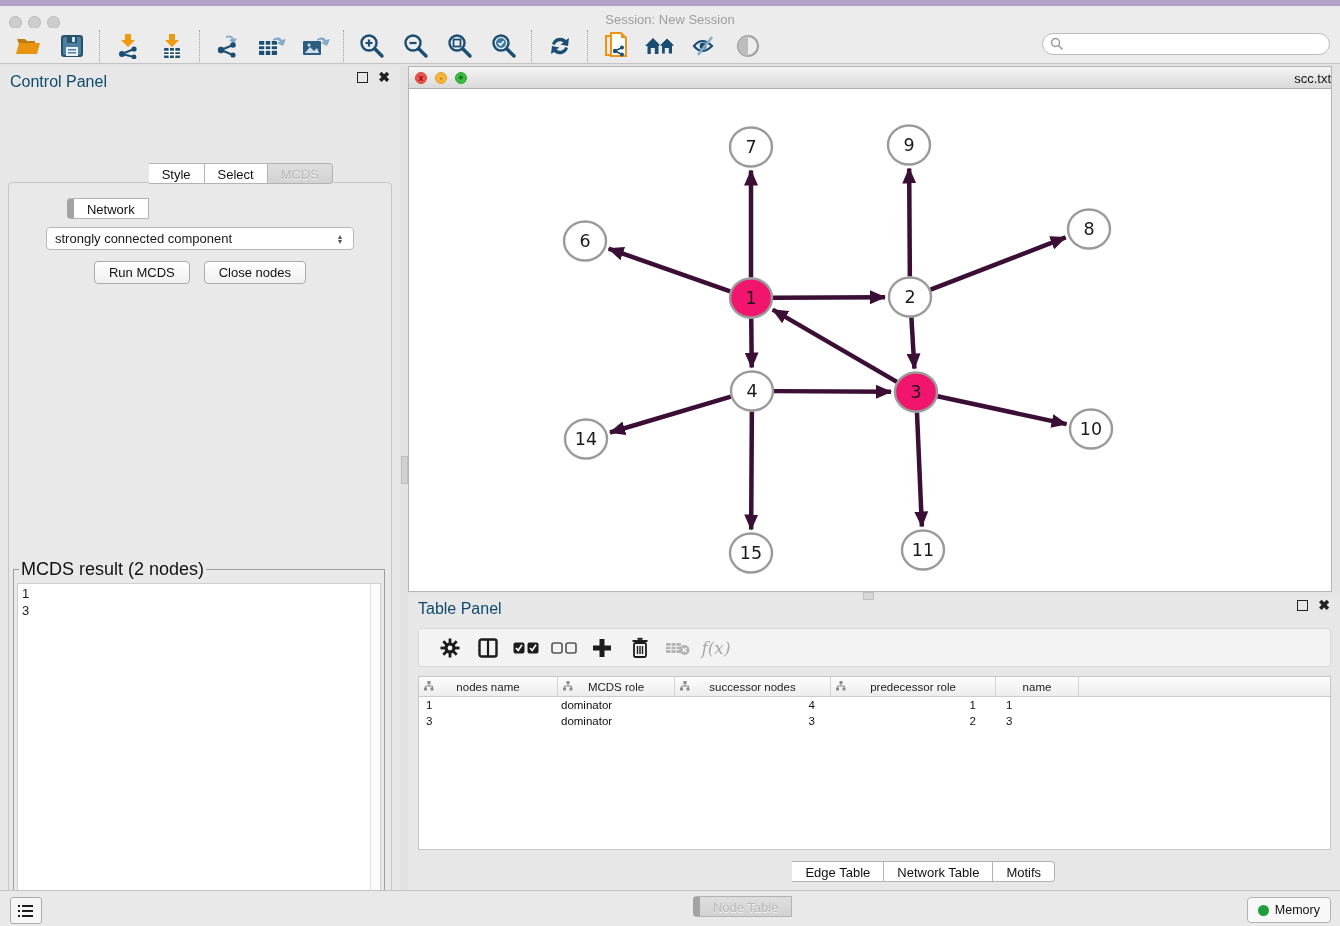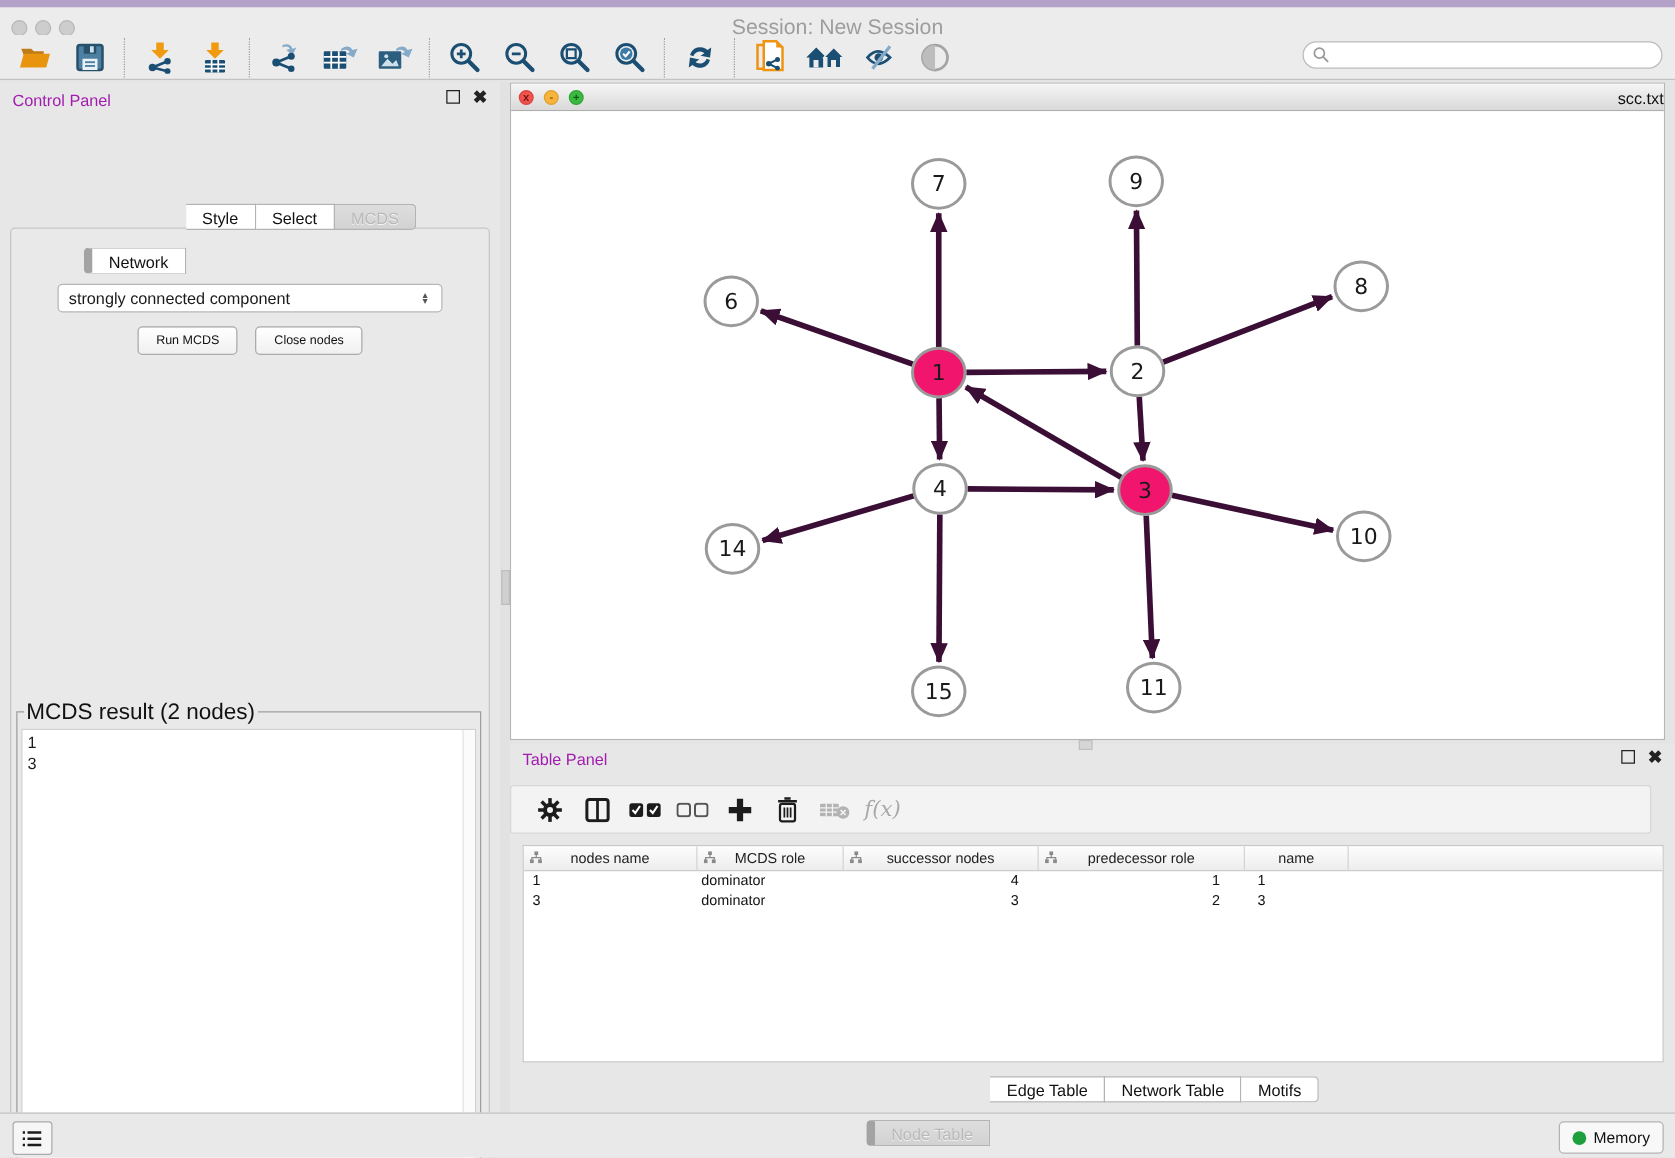--- a/index.html
+++ b/index.html
@@ -8,51 +8,51 @@
     background:#e4e4e4;font-family:"Liberation Sans",sans-serif;color:#1a1a1a;
     -webkit-font-smoothing:antialiased;
   }
   
   .desktop-strip{position:absolute;left:0;top:0;width:1340px;height:6px;background:#b4a1c8;}
   .titlebar{position:absolute;left:0;top:6px;width:1340px;height:22px;background:#ececec;}
   .traffic{position:absolute;top:10px;width:13px;height:13px;border-radius:50%;
     background:#cdcdcd;border:1px solid #b8b8b8;box-sizing:border-box;}
   .t1{left:9px}.t2{left:28px}.t3{left:47px}
   .titlebar-title{position:absolute;left:0;right:0;top:6px;text-align:center;
-    font-size:17px;color:#9d9d9d;}
+    font-size:13px;color:#9d9d9d;}
   .toolbar{position:absolute;left:0;top:28px;width:1340px;height:36px;background:#ececec;
     border-bottom:1px solid #c3c3c3;display:flex;align-items:center;padding-left:6px;box-sizing:border-box;}
   .tbtn{width:44px;height:34px;display:flex;align-items:center;justify-content:center;flex:0 0 auto;}
   .tsep{width:1px;height:32px;border-left:1px dotted #9d9d9d;margin:0 5px;flex:0 0 auto;}
   .searchbox{position:absolute;right:10px;top:33px;width:288px;height:22px;background:#fff;
     border:1px solid #bcbcbc;border-radius:12px;box-sizing:border-box;display:flex;align-items:center;padding-left:7px;}
   .searchbox input{border:none;outline:none;font-size:12px;width:240px;background:transparent;font-family:"Liberation Sans",sans-serif;}
   
   .control-panel{position:absolute;left:0;top:66px;width:400px;height:824px;background:#e7e7e7;}
-  .panel-title{position:absolute;left:10px;top:7px;font-size:13px;color:#a21caf;}
+  .panel-title{position:absolute;left:10px;top:7px;font-size:16px;color:#0c4a6e;}
   .panel-icons{position:absolute;right:10px;top:6px;display:flex;gap:10px;align-items:center;}
   .float-icon{width:11px;height:11px;border:1.5px solid #222;box-sizing:border-box;background:transparent;}
   .close-icon{font-size:14px;font-weight:bold;color:#222;line-height:11px;}
   .cp-body{position:absolute;left:8px;top:116px;width:384px;height:766px;background:#e9e9e9;
     border:1px solid #c6c6c6;border-radius:4px;box-sizing:border-box;}
   .seg-tabs{position:absolute;top:97px;left:0;width:100%;display:flex;justify-content:center;z-index:5;}
   .seg{height:21px;line-height:21px;padding:0 13px;background:#fff;border:1px solid #b3b3b3;
     border-left:none;font-size:13px;color:#111;box-sizing:border-box;}
   .seg:first-child{border-left:7px solid #a3a3a3;border-radius:4px 0 0 4px;margin-top:35px;}
   .seg:last-child{border-radius:0 4px 4px 0;}
   .seg.active{background:linear-gradient(#dedede,#d2d2d2);color:#b9b9b9;text-shadow:0 1px 0 #f4f4f4;}
   .opt-label{position:absolute;left:0;width:100%;top:21px;text-align:center;font-size:13px;color:#111;}
   .dropdown{position:absolute;left:37px;top:44px;width:308px;height:23px;background:#fff;
     border:1px solid #b7b7b7;border-radius:4px;box-sizing:border-box;display:flex;align-items:center;}
   .dropdown .dd-text{font-size:13px;padding-left:8px;flex:1;}
   .dd-arrows{width:18px;display:flex;flex-direction:column;align-items:center;line-height:5px;
     font-size:7px;color:#555;padding-right:4px;}
   .cp-buttons{position:absolute;left:0;width:100%;top:78px;display:flex;justify-content:center;gap:14px;}
   .btn{height:23px;padding:0 14px;background:linear-gradient(#ffffff,#f0f0f0);border:1px solid #ababab;
-    border-radius:4px;font-size:10px;color:#111;font-family:"Liberation Sans",sans-serif;}
+    border-radius:4px;font-size:13px;color:#111;font-family:"Liberation Sans",sans-serif;}
   .result-box{position:absolute;left:4px;top:376px;width:372px;height:378px;border:1px solid #9f9f9f;
     margin:0;padding:3px;box-sizing:border-box;background:transparent;}
   .result-box legend{font-size:18px;padding:0 2px;margin-left:2px;color:#111;}
   .result-area{position:relative;width:100%;height:100%;background:#fff;border:1px solid #cfcfcf;
     box-sizing:border-box;font-size:13px;line-height:17px;padding:1px 4px;white-space:pre;overflow:hidden;}
   .result-scroll{position:absolute;right:0;top:0;width:9px;height:100%;background:#fbfbfb;border-left:1px solid #e3e3e3;}
   
   .net-frame{position:absolute;left:408px;top:66px;width:924px;height:526px;background:#fff;
     border:1px solid #b5b5b5;box-sizing:border-box;}
   .net-titlebar{position:absolute;left:0;top:0;width:100%;height:22px;
@@ -64,21 +64,21 @@
   .tl-min{left:26px;background:#f6b43c;border:1px solid #dfa02c;color:#8a5d07;}
   .tl-max{left:46px;background:#3bb940;border:1px solid #2da332;color:#0d5c12;}
   .net-canvas{position:absolute;left:0;top:22px;width:922px;height:502px;background:#fff;}
   .graph-label{font-family:"DejaVu Sans",sans-serif;}
   
   .vsplit{position:absolute;left:400px;top:66px;width:8px;height:824px;background:#e2e2e2;}
   .vsplit-handle{position:absolute;left:1px;top:390px;width:5px;height:26px;background:#d0d0d0;border:1px solid #bdbdbd;}
   .hsplit-handle{position:absolute;left:455px;top:-3px;width:9px;height:6px;background:#d6d6d6;border:1px solid #c0c0c0;}
   
   .table-panel{position:absolute;left:408px;top:595px;width:932px;height:295px;background:#e7e7e7;}
-  .tp-toolbar{position:absolute;left:0;top:33px;width:913px;height:39px;background:#f3f3f3;
+  .tp-toolbar{position:absolute;left:10px;top:33px;width:913px;height:39px;background:#f3f3f3;
     border:1px solid #d7d7d7;border-radius:3px;box-sizing:border-box;display:flex;align-items:center;padding-left:12px;gap:0;}
   .tp-btn{width:38px;height:30px;display:flex;align-items:center;justify-content:center;flex:0 0 auto;}
   .fx-label{font-family:"DejaVu Serif",serif;font-style:italic;font-size:17px;color:#a9a9a9;}
   .data-table{position:absolute;left:10px;top:81px;width:913px;height:174px;background:#fff;
     border:1px solid #c6c6c6;box-sizing:border-box;overflow:hidden;}
   .thead{display:flex;height:19px;background:linear-gradient(#fdfdfd,#ededed);border-bottom:1px solid #cccccc;}
   .th{position:relative;border-right:1px solid #d4d4d4;box-sizing:border-box;display:flex;
     align-items:center;justify-content:center;font-size:11.5px;color:#222;}
   .th .hicon{position:absolute;left:5px;top:4px;}
   .tr{display:flex;height:16px;}

